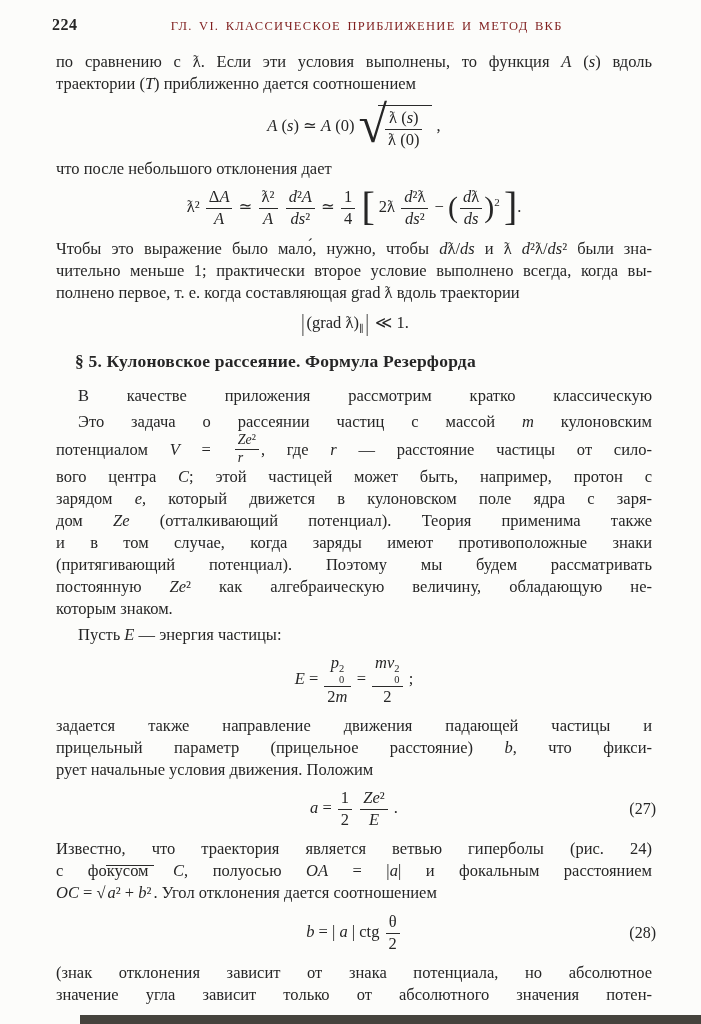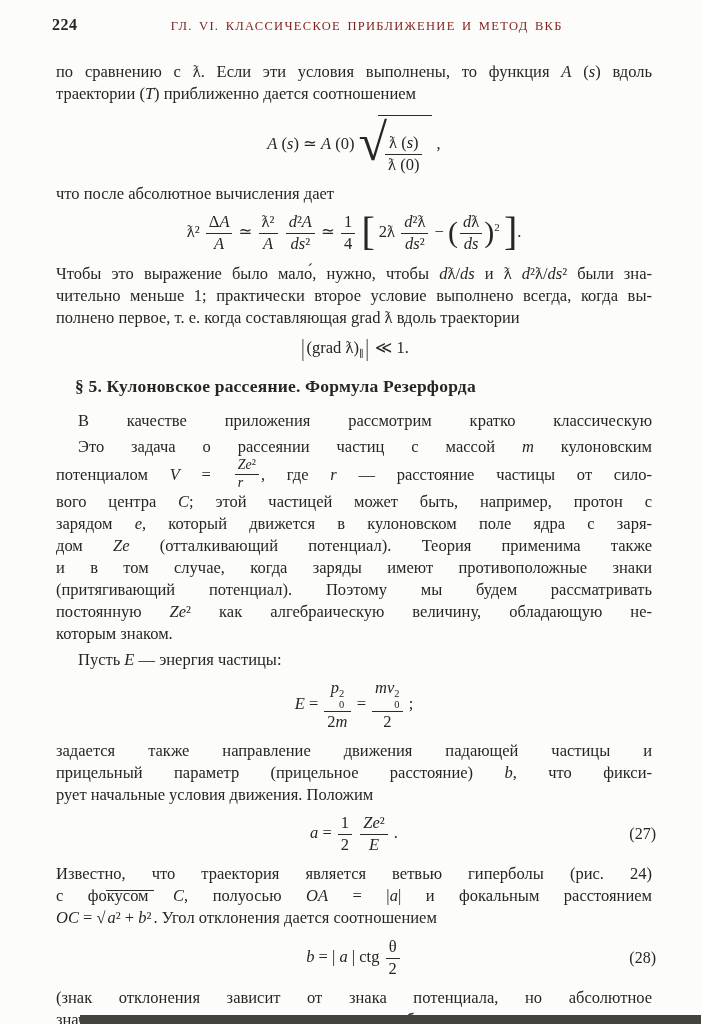--- a/index.html
+++ b/index.html
@@ -5,39 +5,39 @@
   html,body{margin:0;padding:0;}
   body{
     width:701px;height:1024px;
     background:#fcfcfa;
     color:#262626;
     font-family:"Liberation Serif","DejaVu Serif",serif;
     position:relative;
     overflow:hidden;
   }
   .content{position:absolute;left:52px;top:16px;width:604px;}
-  .hdr{display:flex;align-items:baseline;margin-bottom:27px;}
+  .hdr{display:flex;align-items:baseline;margin-bottom:17px;}
   .pgnum{font-size:16px;font-weight:700;letter-spacing:.5px;}
   .rtitle{flex:1;text-align:center;font-size:12.5px;letter-spacing:1.3px;word-spacing:2px;color:#7f1d1d;font-weight:400;}
   .para{margin:4px;}
   .ln{font-size:16.5px;line-height:22px;text-align:justify;text-align-last:justify;}
   .ln.last{text-align-last:left;}
   .ln.indent{text-indent:22px;}
   .heading{font-weight:700;font-size:17.5px;letter-spacing:.2px;padding-left:23px;margin:17px 0 13px 0;}
   .formula{position:relative;text-align:center;font-size:16.5px;margin:9px 0;}
   .formula .eqnum{position:absolute;right:0;top:50%;transform:translateY(-50%);font-size:16px;}
   
   .fr{display:inline-block;vertical-align:middle;text-align:center;padding:0 2px;line-height:1.15;}
   .fr .nu{display:block;border-bottom:1.3px solid #2a2a2a;padding:0 3px 1px 3px;}
   .fr .de{display:block;padding:1px 3px 0 3px;}
   .ifr{font-size:.85em;vertical-align:-0.45em;line-height:1.05;}
   
   .sq{display:inline-flex;align-items:center;vertical-align:middle;}
   .rad{font-size:52px;line-height:40px;margin-right:-9px;transform:translateY(-2px);font-weight:400;}
-  .sqb{display:inline-block;border-top:1.6px solid #2a2a2a;padding:18px 8px 0 5px;}
+  .sqb{display:inline-block;border-top:1.6px solid #2a2a2a;padding:3px 8px 0 5px;}
   
   .isq{white-space:nowrap;}
   .isqv{border-top:1.2px solid #2a2a2a;padding:17px 2px;}
   
   .bb{font-size:40px;line-height:0;vertical-align:middle;position:relative;top:-1px;font-weight:400;}
   .bp{font-size:30px;line-height:0;vertical-align:middle;position:relative;top:-1px;}
   .formula sup{font-size:11px;}
   
   .ss{display:inline-flex;flex-direction:column;align-items:flex-start;font-size:10.5px;line-height:1.05;vertical-align:-4px;font-style:normal;}
   
@@ -61,21 +61,21 @@
   </div>
 
   <div class="formula" style="margin:10px 0 8px 0;">
     <span><i>A</i> (<i>s</i>) ≃ <i>A</i> (0) <span class="sq">
           <span class="rad">√</span>
           <span class="sqb"><span class="fr"><span class="nu">ƛ (<i>s</i>)</span><span class="de">ƛ (0)</span></span></span>
         </span> ,</span>
   </div>
 
   <div class="para">
-    <div class="ln last">что после абсолютное вычисления дает</div>
+    <div class="ln last">что после небольшого отклонения дает</div>
   </div>
 
   <div class="formula" style="margin:8px 0 9px 0;">
     <span>ƛ² <span class="fr"><span class="nu">Δ<i>A</i></span><span class="de"><i>A</i></span></span> ≃ <span class="fr"><span class="nu">ƛ²</span><span class="de"><i>A</i></span></span> <span class="fr"><span class="nu"><i>d</i>²<i>A</i></span><span class="de"><i>ds</i>²</span></span> ≃ <span class="fr"><span class="nu">1</span><span class="de">4</span></span> <span class="bb">[</span> 2ƛ <span class="fr"><span class="nu"><i>d</i>²ƛ</span><span class="de"><i>ds</i>²</span></span> − <span class="bp">(</span><span class="fr"><span class="nu"><i>d</i>ƛ</span><span class="de"><i>ds</i></span></span><span class="bp">)</span><sup>2</sup> <span class="bb">]</span>.</span>
   </div>
 
   <div class="para">
     <div class="ln">Чтобы это выражение было мало́, нужно, чтобы <i>d</i>ƛ/<i>ds</i> и ƛ <i>d</i>²ƛ/<i>ds</i>² были зна-</div>
     <div class="ln">чительно меньше 1; практически второе условие выполнено всегда, когда вы-</div>
     <div class="ln last">полнено первое, т. е. когда составляющая grad ƛ вдоль траектории</div>

